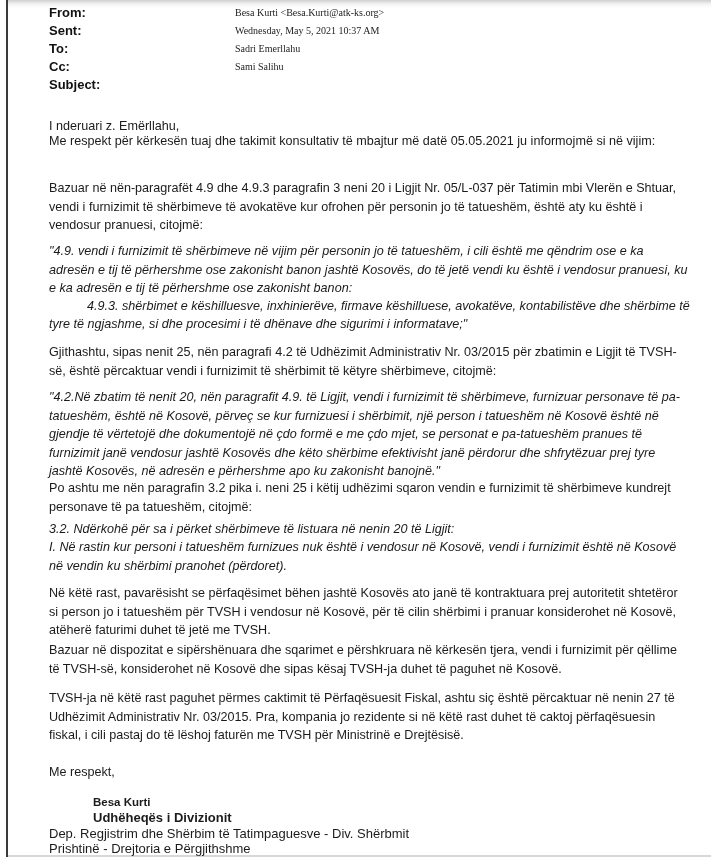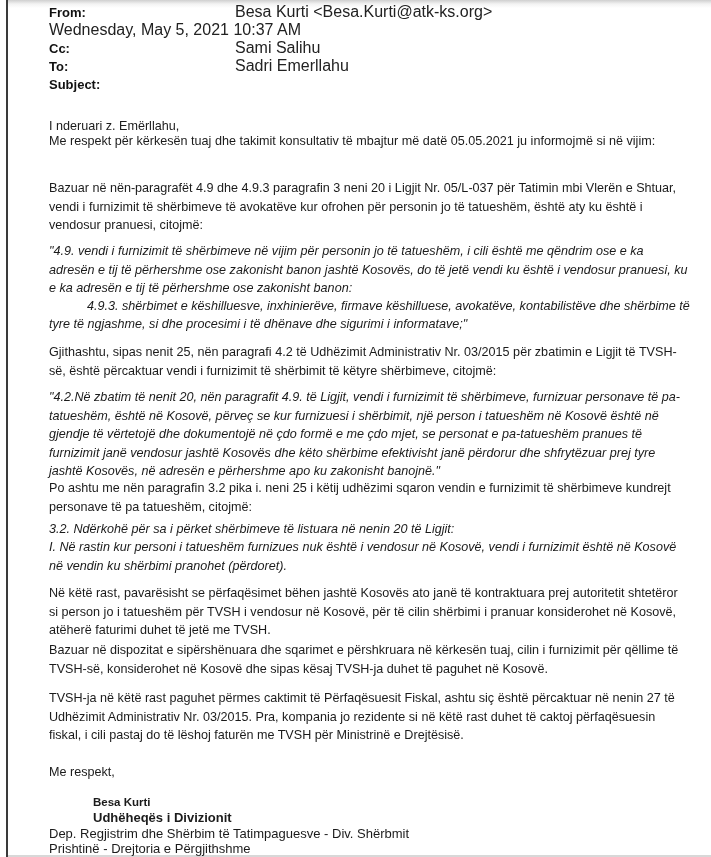--- a/index.html
+++ b/index.html
@@ -22,21 +22,21 @@
   }
   .bottom-rule {
     position: absolute; left: 0; bottom: 0; width: 711px; height: 2px; background: #d8d8d8;
   }
   .header { position: absolute; left: 41px; top: 3px; width: 640px; }
   .hrow { display: flex; height: 18px; align-items: center; }
   .hlabel {
     width: 186px; font-weight: bold; font-size: 13px; color: #111;
     font-family: "Liberation Sans", sans-serif;
   }
-  .hvalue { font-size: 16px; color: #222; font-family: Liberation Sans, sans-serif; }
+  .hvalue { font-size: 10px; color: #222; font-family: Liberation Serif, serif; }
 
   .body { position: absolute; left: 41px; top: 0; width: 640px; font-size: 12.6px; line-height: 18.5px; color: #1b1b1b; }
   .p { position: absolute; left: 0; width: 640px; margin: 0; }
   .it { font-style: italic; }
   .indent { padding-left: 38px; }
   .sig { font-size: 11.5px; line-height: 16px; }
   .b { font-weight: bold; padding-left: 44px; }
   .small { font-size: 13px; line-height: 16.5px; }
 </style>
 </head>
@@ -45,29 +45,30 @@
 <div class="page">
   <div class="right-rule"></div>
   <div class="bottom-rule"></div>
 
   <div class="header">
     <div class="hrow">
       <span class="hlabel">From:</span>
       <span class="hvalue">Besa Kurti &lt;Besa.Kurti@atk-ks.org&gt;</span>
     </div>
     <div class="hrow">
+      <span class="hlabel">Sent:</span>
       <span class="hvalue">Wednesday, May 5, 2021 10:37 AM</span>
+    </div>
+    <div class="hrow">
+      <span class="hlabel">To:</span>
+      <span class="hvalue">Sadri Emerllahu</span>
     </div>
     <div class="hrow">
       <span class="hlabel">Cc:</span>
       <span class="hvalue">Sami Salihu</span>
-    </div>
-    <div class="hrow">
-      <span class="hlabel">To:</span>
-      <span class="hvalue">Sadri Emerllahu</span>
     </div>
     <div class="hrow">
       <span class="hlabel">Subject:</span>
     </div>
   </div>
 
   <div class="body">
     <p class="p" style="top:117px">I nderuari z. Emërllahu,</p>
     <p class="p" style="top:132px">Me respekt për kërkesën tuaj dhe takimit konsultativ të mbajtur më datë 05.05.2021  ju informojmë  si në vijim:</p>
     <p class="p" style="top:179px">Bazuar në nën-paragrafët 4.9 dhe 4.9.3 paragrafin 3 neni 20 i Ligjit Nr. 05/L-037 për Tatimin mbi Vlerën e Shtuar, vendi i furnizimit të shërbimeve të avokatëve kur ofrohen për personin jo të tatueshëm, është aty ku është i vendosur pranuesi, citojmë:</p>
@@ -77,21 +78,21 @@
     <p class="p it" style="top:315px">tyre të ngjashme, si dhe procesimi i të dhënave dhe sigurimi i informatave;"</p>
 
     <p class="p" style="top:343px">Gjithashtu, sipas nenit 25, nën paragrafi 4.2 të Udhëzimit Administrativ Nr. 03/2015 për zbatimin e Ligjit të TVSH-së, është përcaktuar vendi i furnizimit të shërbimit të këtyre shërbimeve, citojmë:</p>
     <p class="p it" style="top:388px">"4.2.Në zbatim të nenit 20, nën paragrafit 4.9. të Ligjit, vendi i furnizimit të shërbimeve, furnizuar personave të pa-tatueshëm, është në Kosovë, përveç se kur furnizuesi i shërbimit, një person i tatueshëm në Kosovë është në gjendje të vërtetojë dhe dokumentojë në çdo formë e me çdo mjet, se personat e pa-tatueshëm pranues të furnizimit janë vendosur jashtë Kosovës dhe këto shërbime efektivisht janë përdorur dhe shfrytëzuar prej tyre jashtë Kosovës, në adresën e përhershme apo ku zakonisht banojnë."</p>
     <p class="p" style="top:479px">Po ashtu me nën paragrafin 3.2 pika i. neni 25 i këtij udhëzimi sqaron vendin e furnizimit të shërbimeve kundrejt personave të pa tatueshëm, citojmë:</p>
 
     <p class="p it" style="top:520px">3.2. Ndërkohë për sa i përket shërbimeve të listuara në nenin 20 të Ligjit:</p>
     <p class="p it" style="top:538px">I. Në rastin kur personi i tatueshëm furnizues nuk është i vendosur në Kosovë, vendi i furnizimit është në Kosovë në vendin ku shërbimi pranohet (përdoret).</p>
 
     <p class="p" style="top:584px">Në këtë rast, pavarësisht se përfaqësimet bëhen jashtë Kosovës ato janë të kontraktuara prej autoritetit shtetëror si person  jo i tatueshëm për TVSH i vendosur në Kosovë, për të cilin shërbimi i pranuar konsiderohet në Kosovë, atëherë faturimi duhet të jetë me TVSH.</p>
-    <p class="p" style="top:641px">Bazuar në dispozitat e sipërshënuara  dhe sqarimet e përshkruara në kërkesën tuaj, cilin i furnizimit për qëllime të TVSH-së, konsiderohet në Kosovë dhe sipas kësaj TVSH-ja duhet të paguhet në Kosovë.</p>
+    <p class="p" style="top:641px">Bazuar në dispozitat e sipërshënuara  dhe sqarimet e përshkruara në kërkesën tjera, vendi i furnizimit për qëllime të TVSH-së, konsiderohet në Kosovë dhe sipas kësaj TVSH-ja duhet të paguhet në Kosovë.</p>
     <p class="p" style="top:689px">TVSH-ja në këtë rast paguhet përmes caktimit të Përfaqësuesit Fiskal, ashtu siç është përcaktuar në nenin 27 të Udhëzimit Administrativ Nr. 03/2015. Pra, kompania jo rezidente  si në këtë rast duhet të caktoj përfaqësuesin fiskal, i cili pastaj do të lëshoj faturën me TVSH për Ministrinë e Drejtësisë.</p>
     <p class="p" style="top:763px">Me respekt,</p>
   </div>
 
   <div class="body" style="top:0">
     <p class="p sig b" style="top:794px">Besa Kurti</p>
     <p class="p sig b small" style="top:810px">Udhëheqës i Divizionit</p>
     <p class="p sig small" style="top:826px">Dep. Regjistrim dhe Shërbim të Tatimpaguesve - Div. Shërbmit</p>
     <p class="p sig small" style="top:841px">Prishtinë - Drejtoria e Përgjithshme</p>
   </div>

